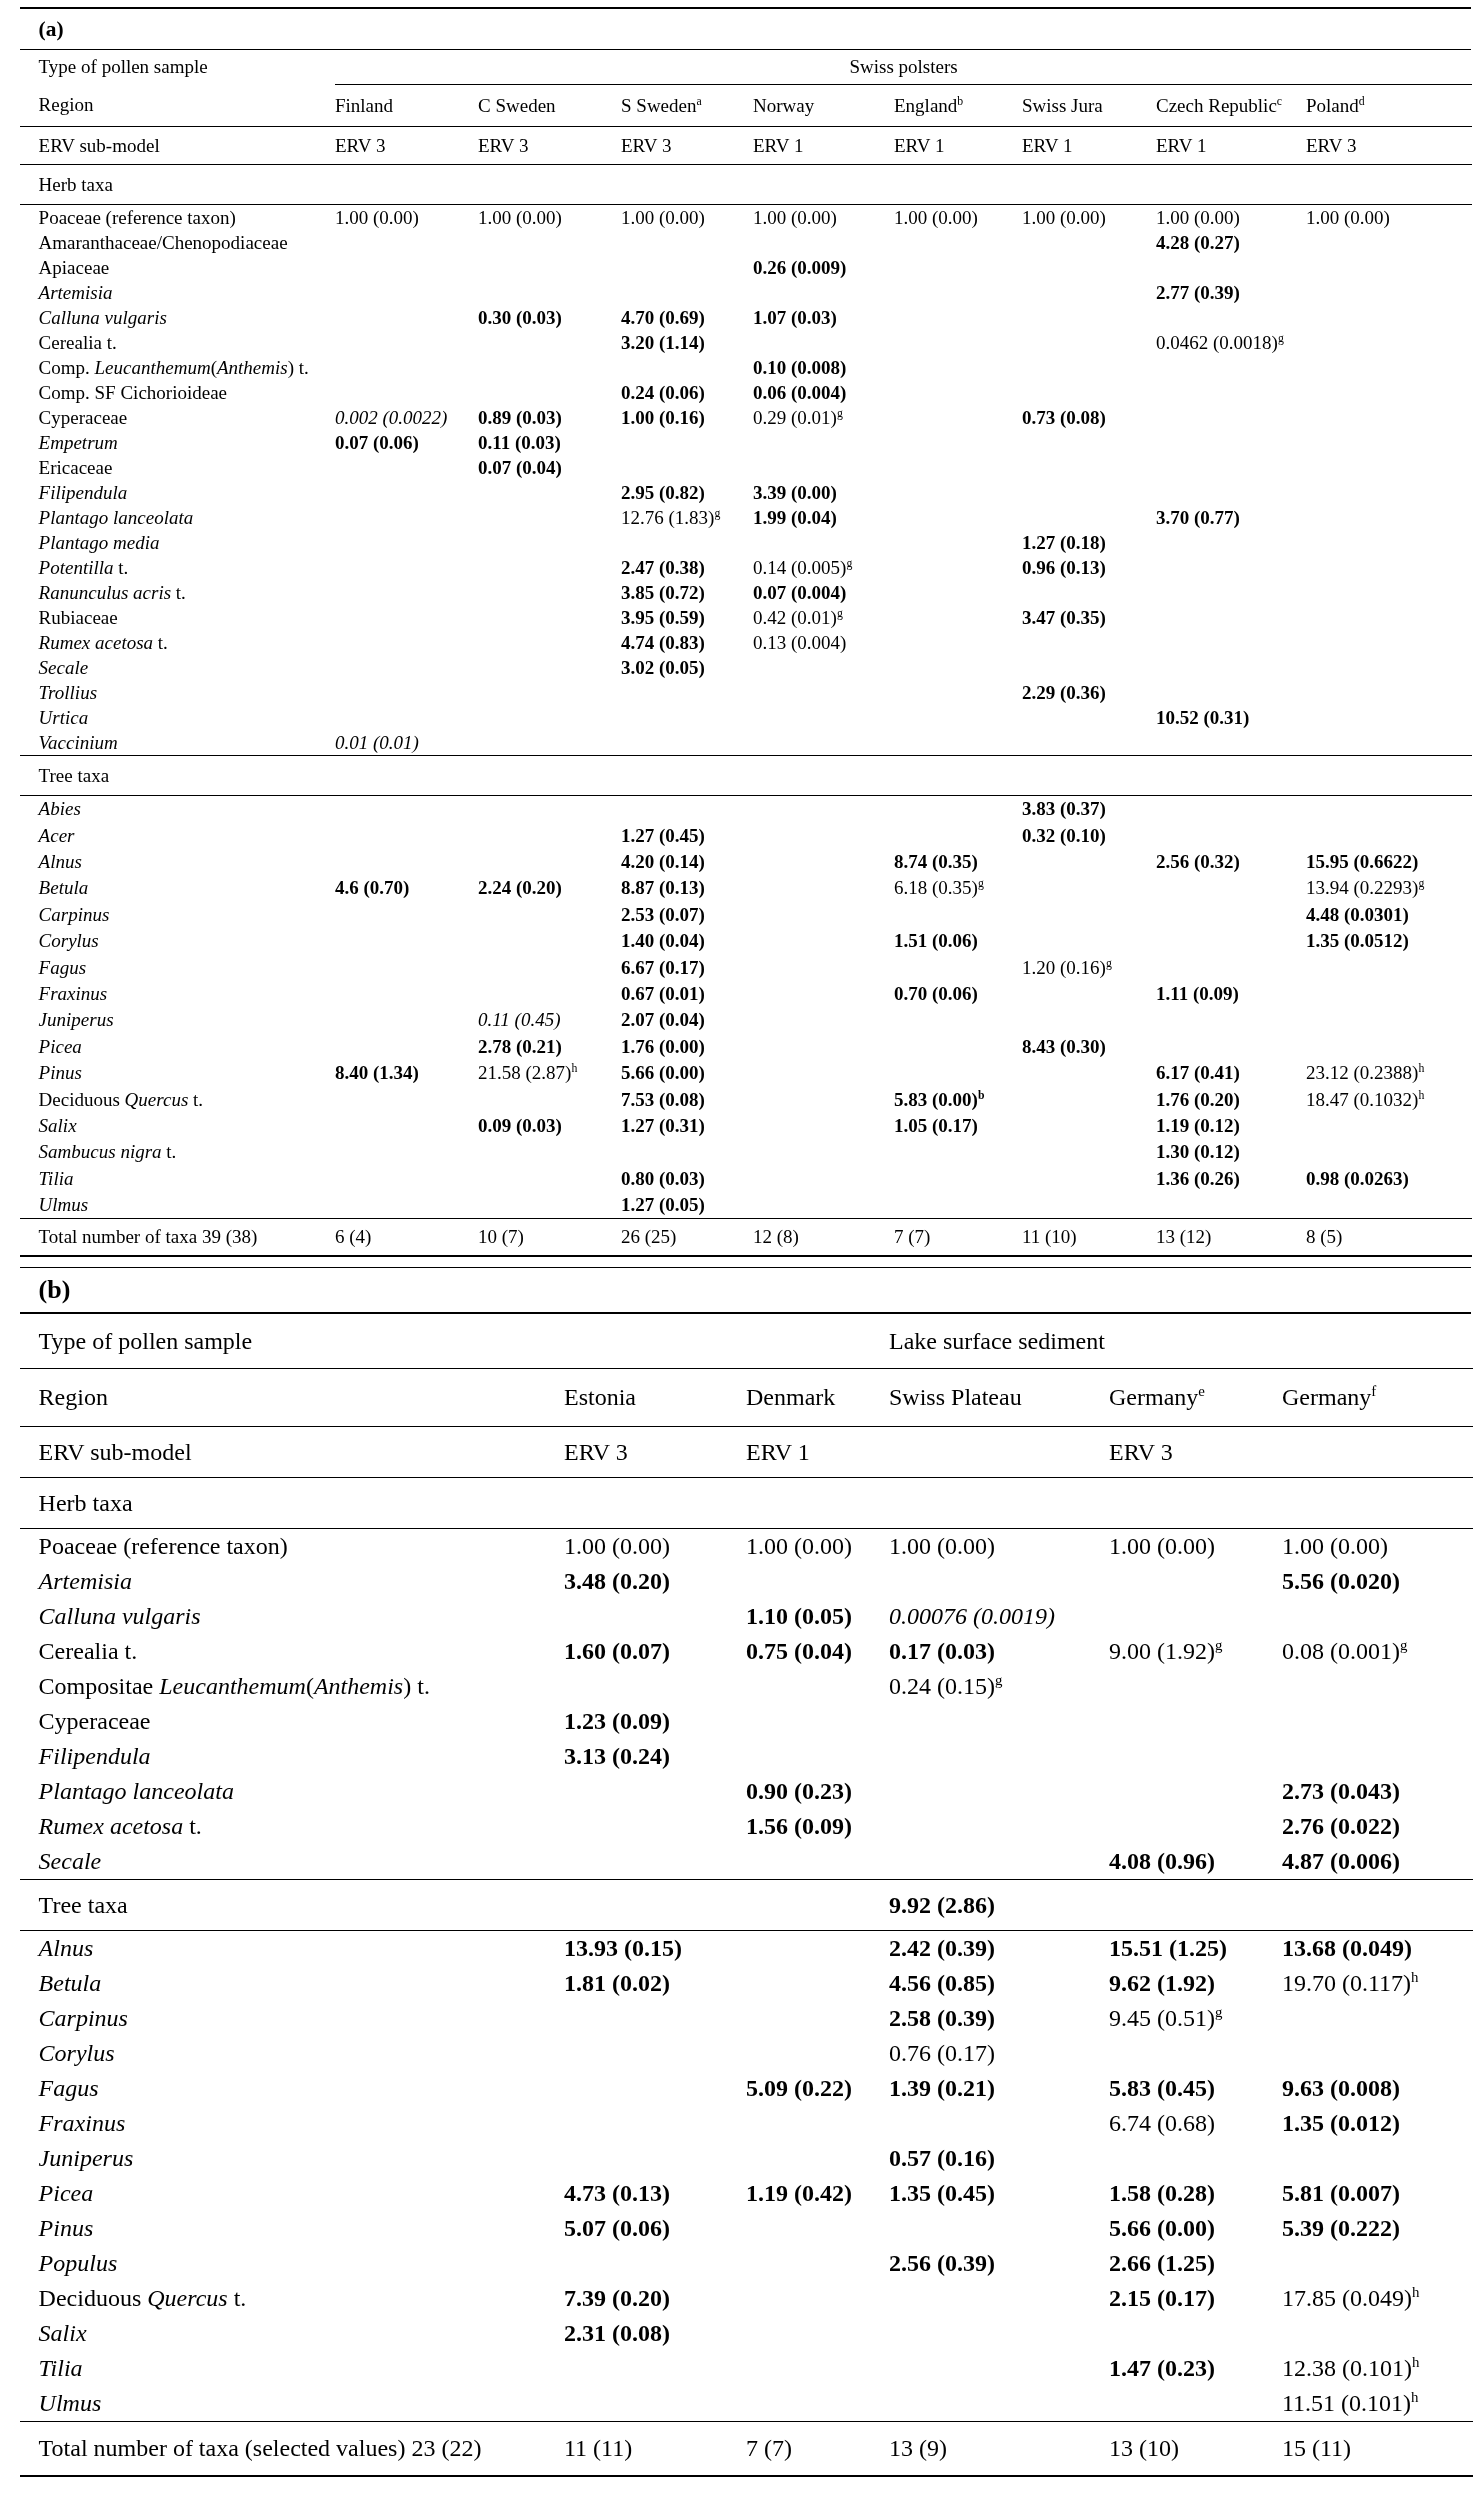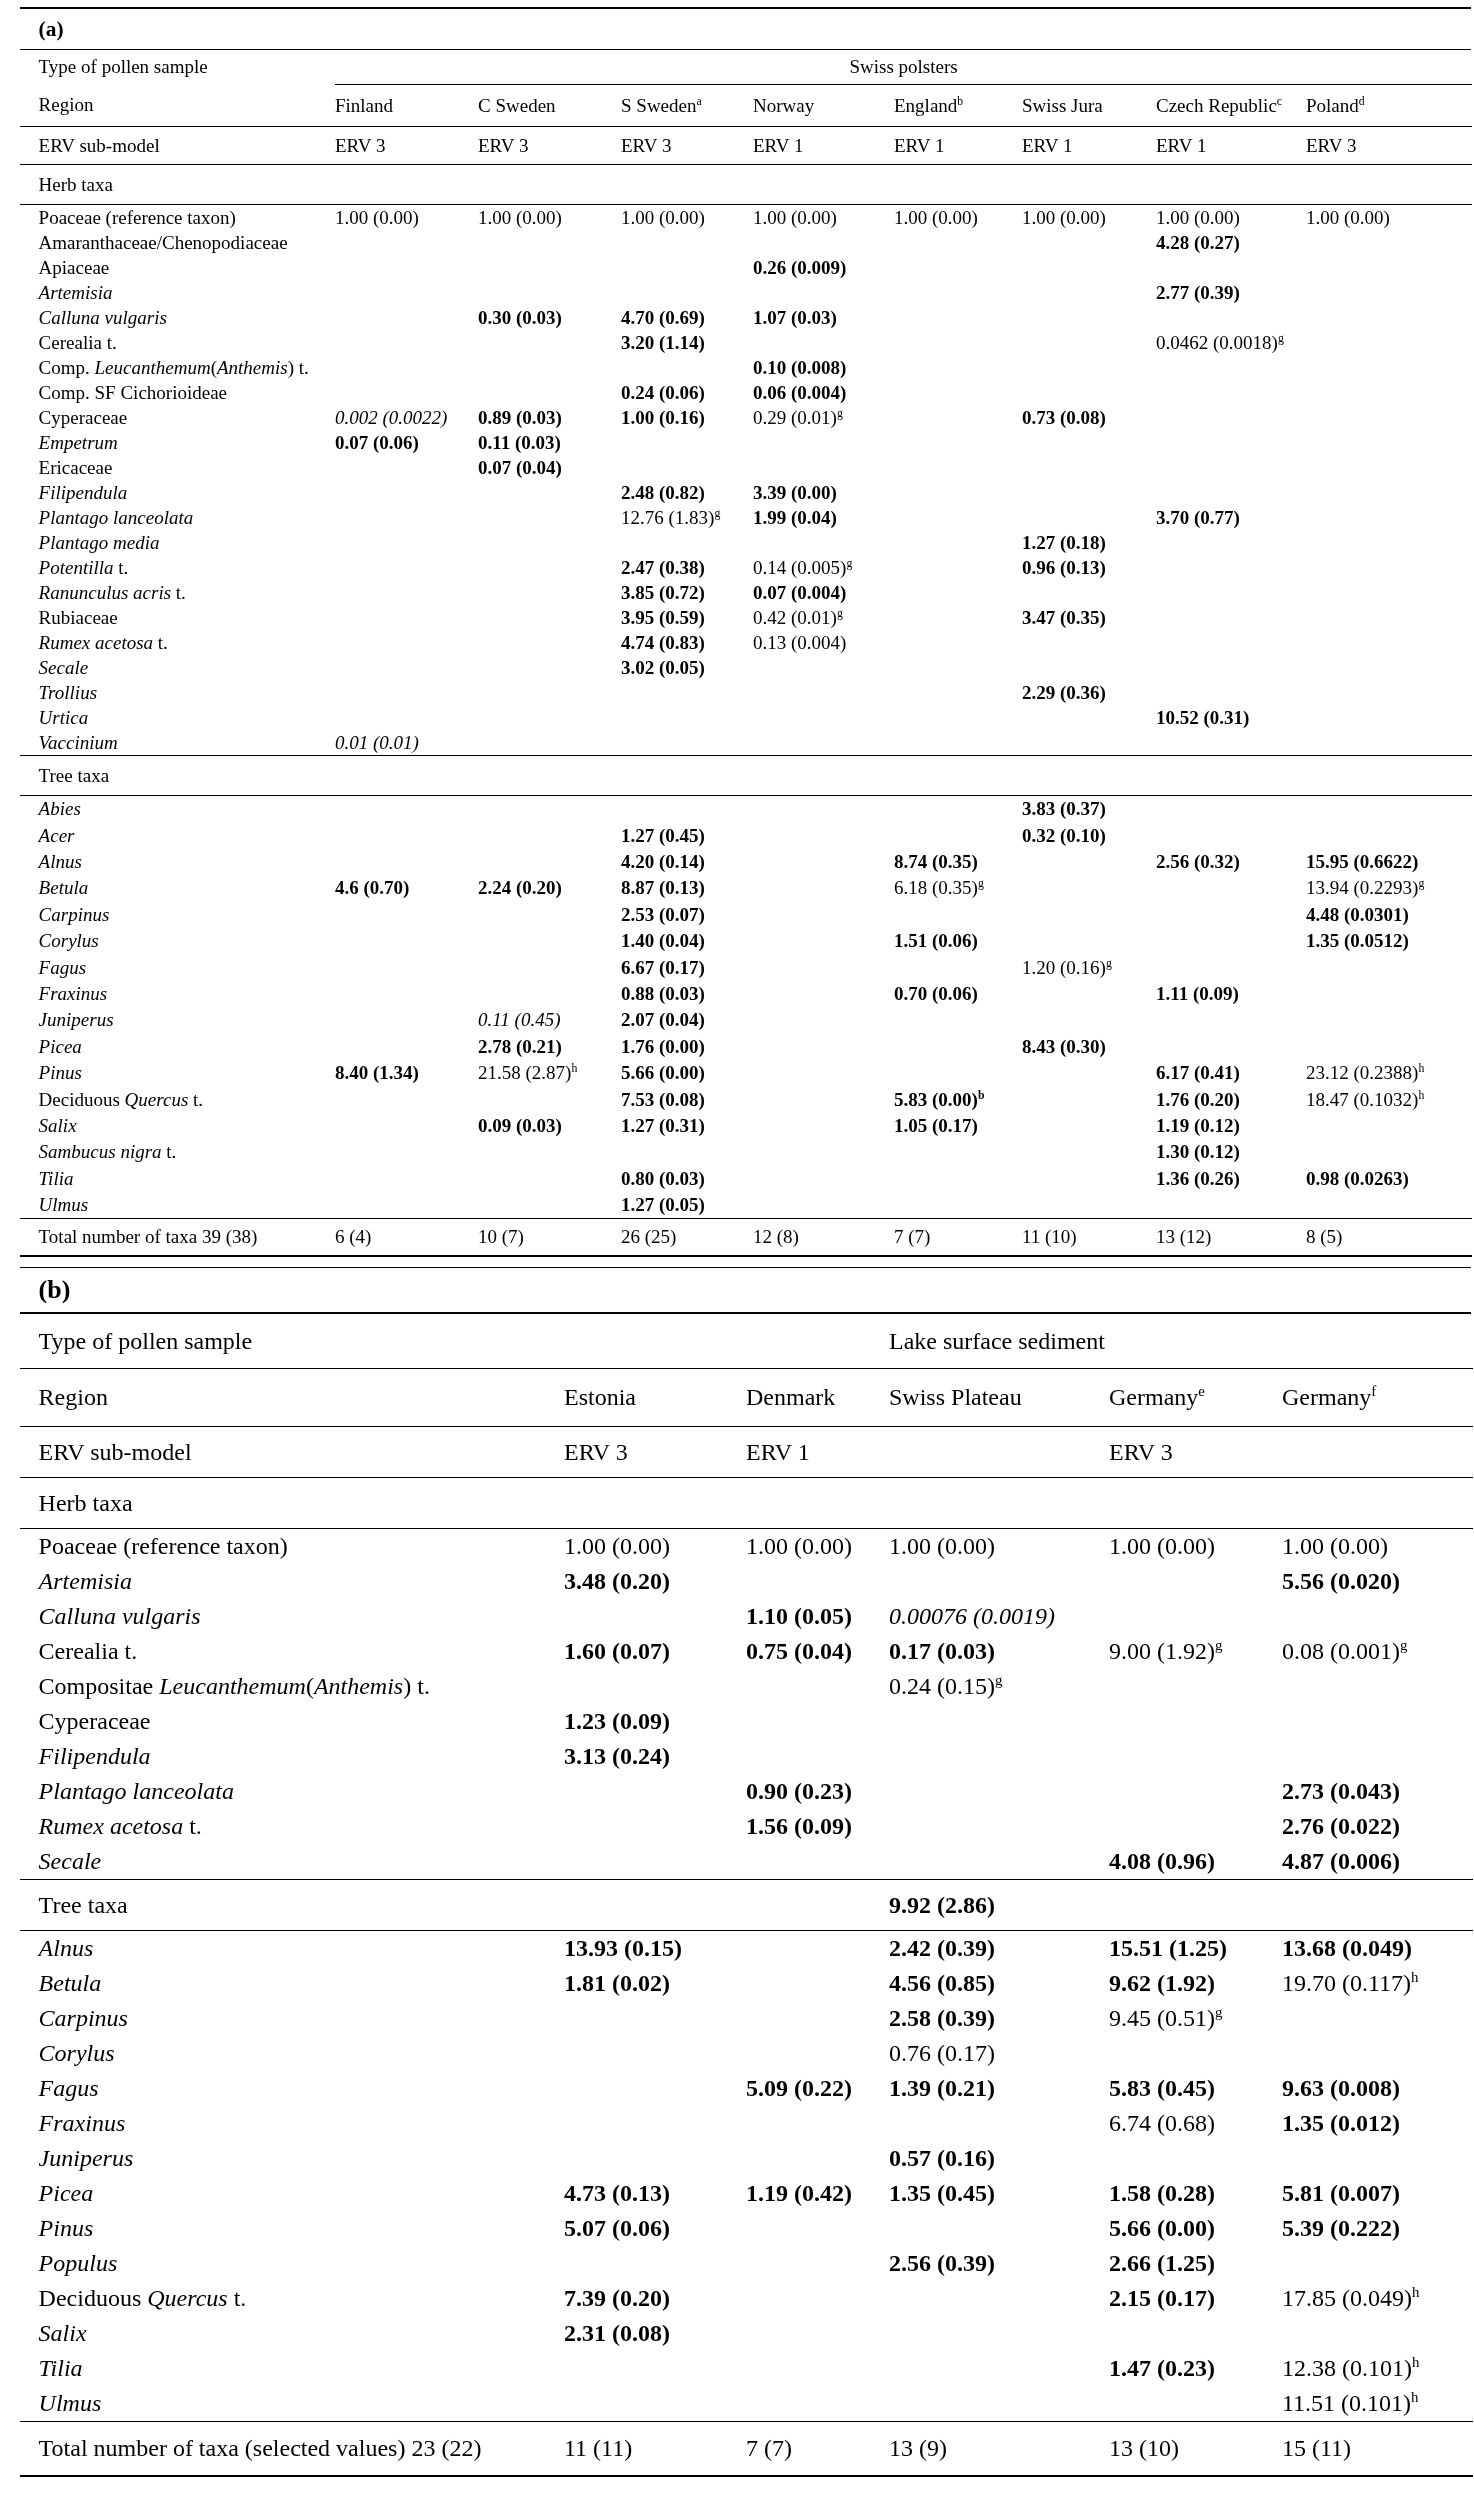--- a/index.html
+++ b/index.html
@@ -220,21 +220,21 @@
             <td></td>
             <td></td>
             <td></td>
             <td></td>
             <td></td>
           </tr>
           <tr class="r-herb">
             <td class="lbl"><i>Filipendula</i></td>
             <td></td>
             <td></td>
-            <td><span class="vb">2.48 (0.82)</span></td>
+            <td><span class="vb">2.95 (0.82)</span></td>
             <td><span class="vb">3.39 (0.00)</span></td>
             <td></td>
             <td></td>
             <td></td>
             <td></td>
           </tr>
           <tr class="r-herb">
             <td class="lbl"><i>Plantago lanceolata</i></td>
             <td></td>
             <td></td>
@@ -421,21 +421,21 @@
             <td></td>
             <td></td>
             <td><span class="vr">1.20 (0.16)<sup>g</sup></span></td>
             <td></td>
             <td></td>
           </tr>
           <tr class="r-tree">
             <td class="lbl"><i>Fraxinus</i></td>
             <td></td>
             <td></td>
-            <td><span class="vb">0.88 (0.03)</span></td>
+            <td><span class="vb">0.67 (0.01)</span></td>
             <td></td>
             <td><span class="vb">0.70 (0.06)</span></td>
             <td></td>
             <td><span class="vb">1.11 (0.09)</span></td>
             <td></td>
           </tr>
           <tr class="r-tree">
             <td class="lbl"><i>Juniperus</i></td>
             <td></td>
             <td><span class="vi">0.11 (0.45)</span></td>

